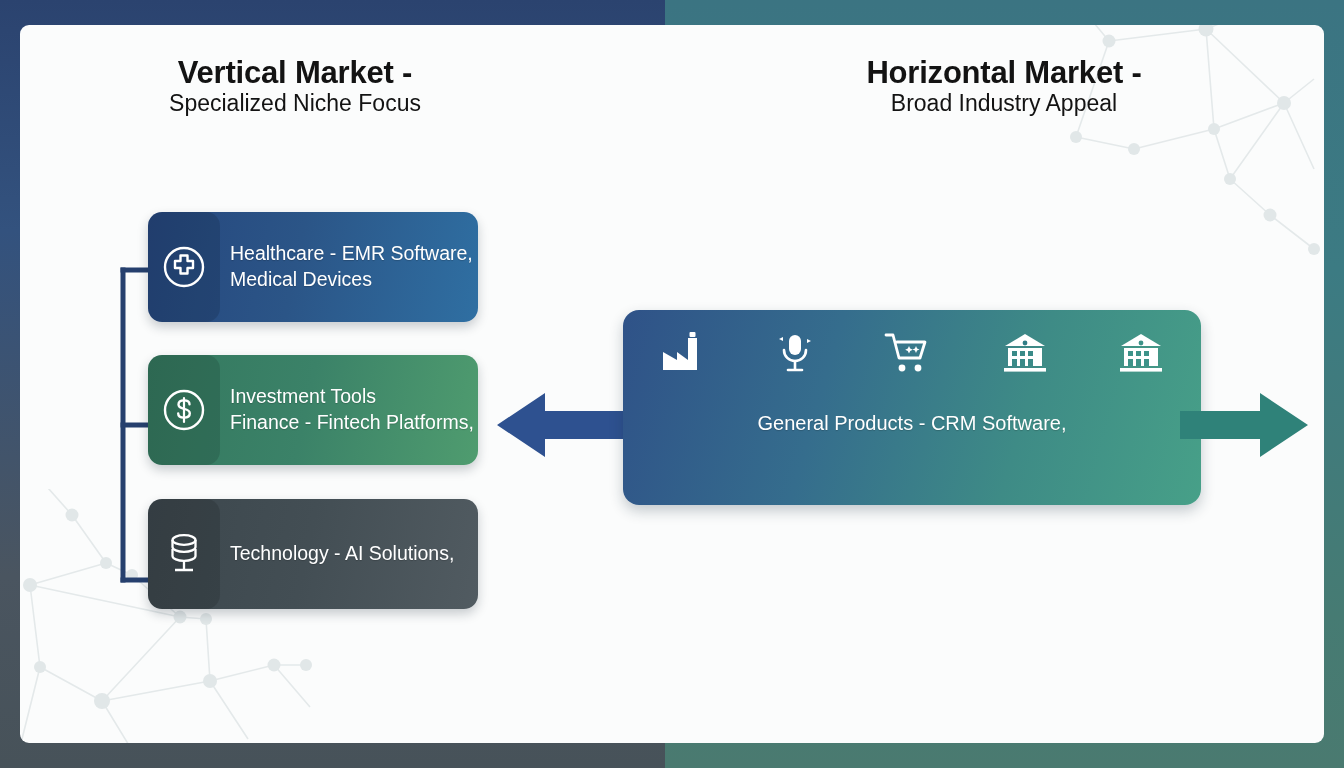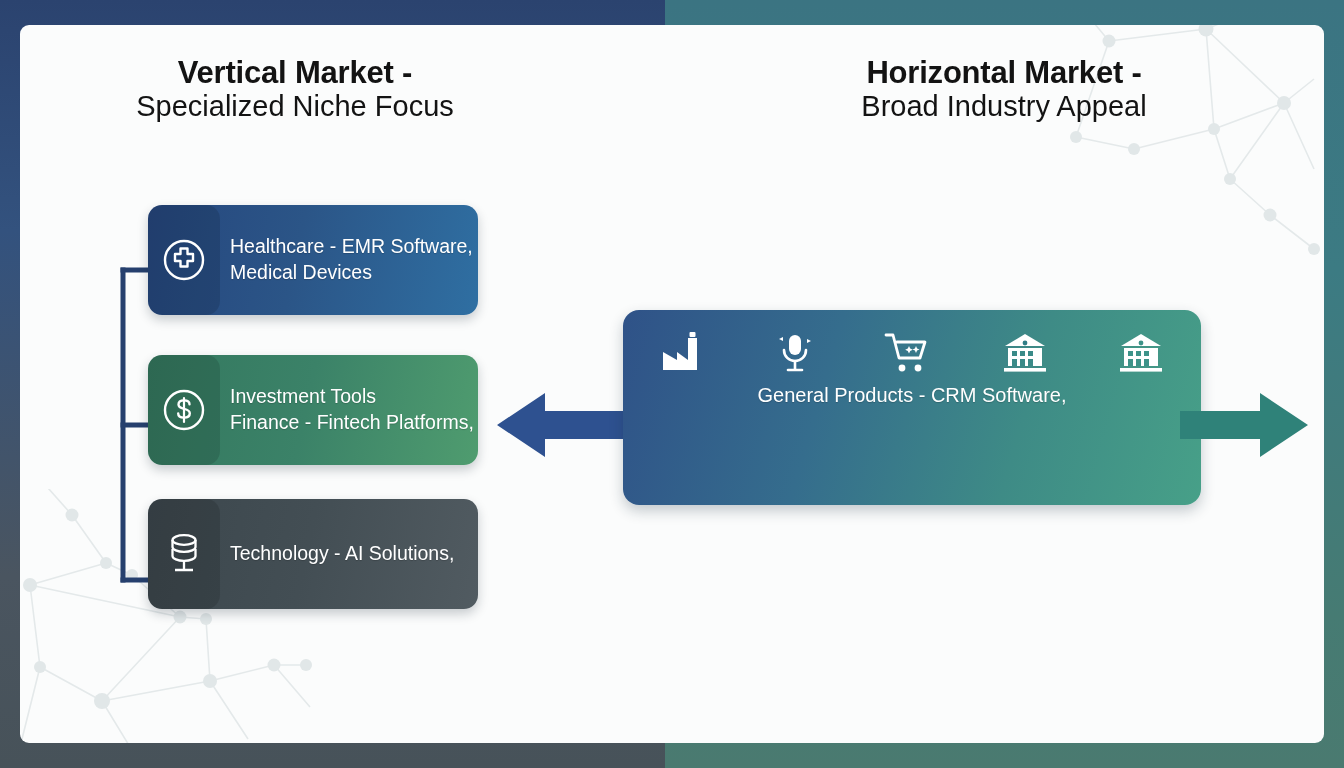--- a/index.html
+++ b/index.html
@@ -31,38 +31,38 @@
   }
 
   
   .net { position:absolute; opacity:1; pointer-events:none; }
   #net-tr { right:-10px; top:-6px; }
   #net-bl { left:-10px; bottom:-6px; }
 
   
   .heading { position:absolute; text-align:center; color:#131313; }
   .heading .l1 { font-size:31px; font-weight:bold; letter-spacing:-0.2px; line-height:1.13; }
-  .heading .l2 { font-size:29px; font-weight:normal; line-height:1.16; }
+  .heading .l2 { font-size:23px; font-weight:normal; line-height:1.16; }
   #heading-vertical   { left:100px; top:30px;  width:350px; }
   #heading-horizontal { left:805px; top:30px;  width:358px; }
 
   
   #bracket { position:absolute; left:95px; top:240px; }
 
   
   .card {
     position:absolute;
     left:128px;
     width:330px; height:110px;
     border-radius:14px;
     display:flex; align-items:center;
     box-shadow:0 5px 11px rgba(20,30,45,.22);
     color:#ffffff;
   }
-  #card-healthcare { top:180px; background:linear-gradient(102deg,#26477e 0%,#2b5587 45%,#2f6fa2 100%);align-items:center; }
+  #card-healthcare { top:187px; background:linear-gradient(102deg,#26477e 0%,#2b5587 45%,#2f6fa2 100%);align-items:center; }
   #card-finance    { top:330px; background:linear-gradient(102deg,#34785f 0%,#3b8268 48%,#4f9c6f 100%); }
   #card-technology { top:474px; background:linear-gradient(102deg,#3c474d 0%,#434e54 48%,#515b61 100%); }
 
   .card-icon-tile {
     position:absolute; left:0; top:0;
     width:72px; height:110px;
     border-radius:14px;
     display:flex; align-items:center; justify-content:center;
     background:rgba(0,0,0,0.13);
   }
@@ -82,21 +82,21 @@
     border-radius:16px;
     background:linear-gradient(106deg,#2f5288 0%,#356d8d 35%,#3e8b86 68%,#47a088 100%);
     box-shadow:0 6px 14px rgba(20,40,60,.24);
     color:#fff;
   }
   #center-icons {
     display:flex; justify-content:space-between;
     padding:22px 38px 0 38px;
   }
   #center-text {
-    margin-top:8px;
+    margin-top:36px;
     text-align:center;
     font-size:20px;
     line-height:1.33;
     text-shadow:0 1px 1px rgba(0,0,0,.18);
   }
 
   
   #arrow-left  { position:absolute; left:475px; top:366px; }
   #arrow-right { position:absolute; left:1160px; top:366px; }
 </style>

